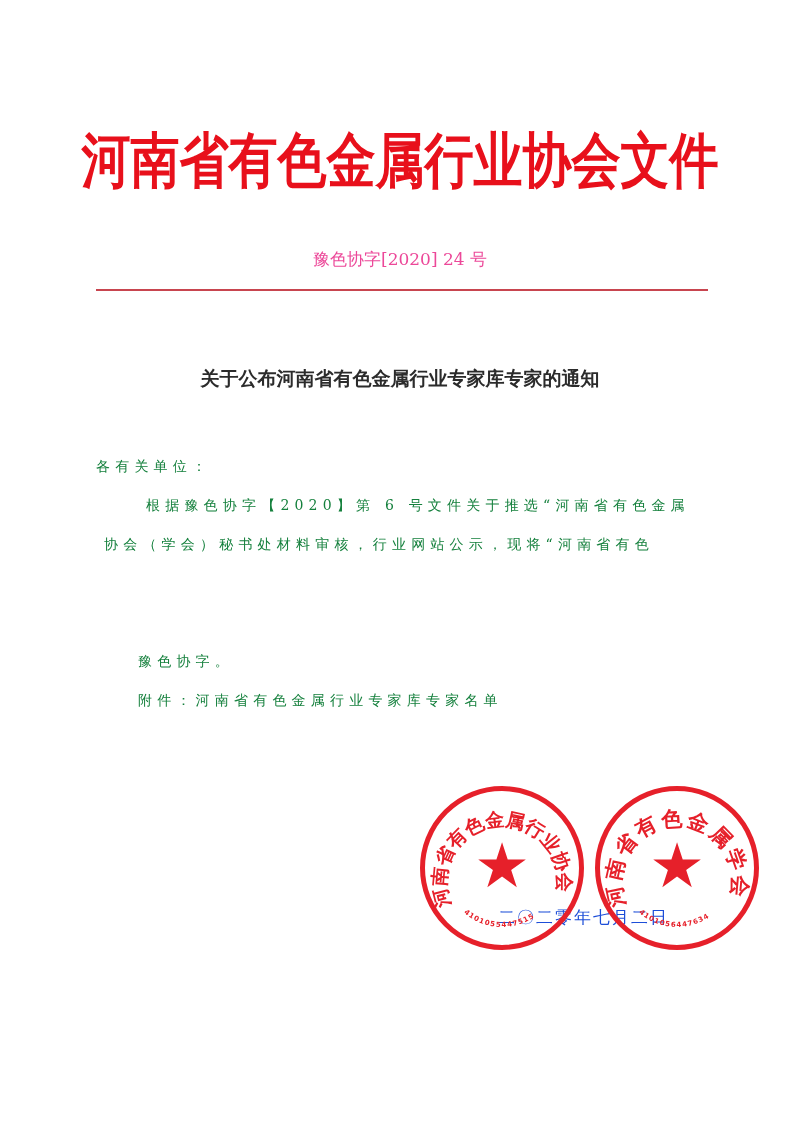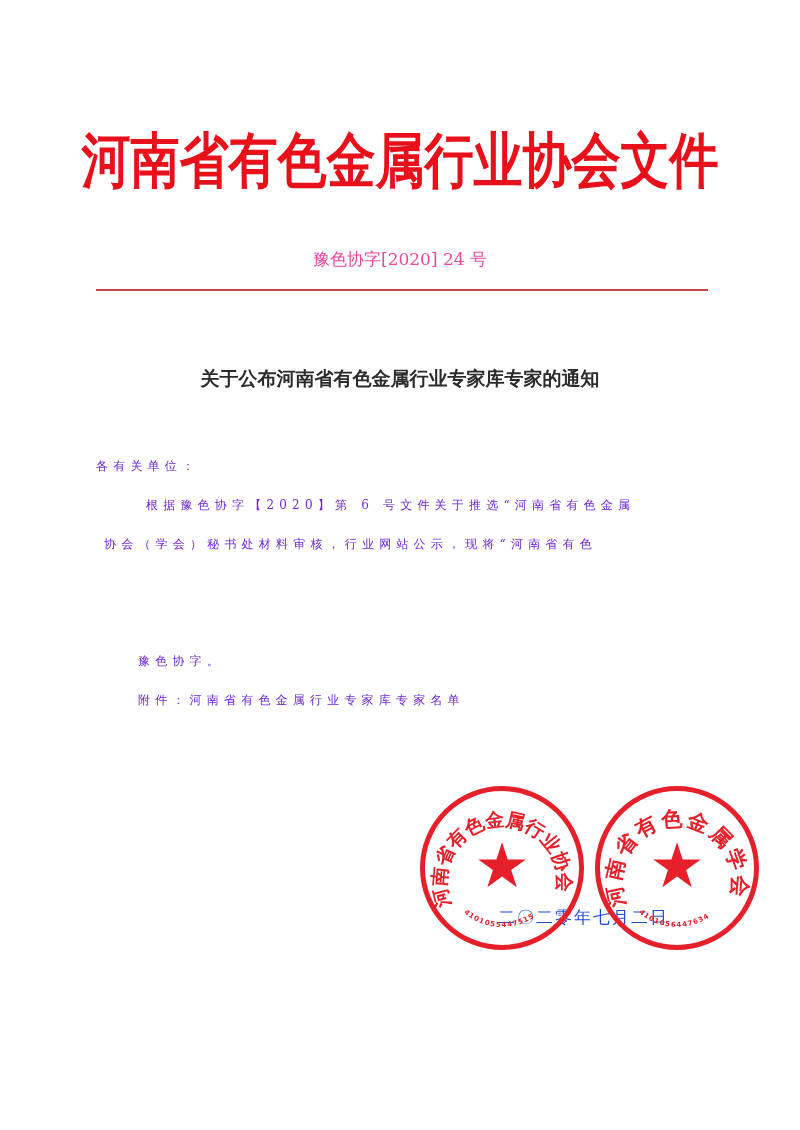--- a/index.html
+++ b/index.html
@@ -1,21 +1,21 @@
 <!DOCTYPE html>
 <html><head>
   <meta charset="utf-8">
   <style>
     html, body { margin: 0; padding: 0; background: #ffffff; }
     body { width: 800px; height: 1130px; position: relative; overflow: hidden; font-family: "DejaVu Serif", "Liberation Serif", serif; color: #2a2a2a; }
     .doc-header-title { position: absolute; left: 0; width: 800px; top: 118px; text-align: center; color: #e8101b; font-family: "DejaVu Serif", "Liberation Serif", serif; font-size: 49px; font-weight: bold; letter-spacing: 0px; line-height: 70px; transform: scaleY(1.22); transform-origin: center top; }
     .doc-number { position: absolute; left: 0; width: 800px; top: 248px; text-align: center; font-size: 17px; color: #ec4899; }
     .red-rule { position: absolute; left: 96px; width: 612px; top: 289px; height: 2px; background: #c8454f; }
     .notice-title { position: absolute; left: 0; width: 800px; top: 366px; text-align: center; font-family: "DejaVu Sans", "Liberation Sans", sans-serif; font-weight: bold; font-size: 19px; color: #2b2b2b; }
-    .body-text { position: absolute; left: 96px; width: 612px; font-size: 12px; color: #6d28d9; letter-spacing: 5.2px; line-height: 39px; white-space: nowrap; }
+    .body-text { position: absolute; left: 96px; width: 612px; font-size: 14px; color: #15803d; letter-spacing: 5.2px; line-height: 39px; white-space: nowrap; }
     .salutation { top: 447px; }
     .para { top: 486px; margin-left: 8px; }
     .para .line { display: block; }
     .para .indent { padding-left: 42px; }
     .closing { top: 642px; padding-left: 42px; }
     .attachment { top: 681px; padding-left: 42px; }
     .seal { position: absolute; width: 164px; height: 164px; border: 5px solid #e6202a; border-radius: 50%; box-sizing: border-box; }
     .seal-1 { left: 420px; top: 786px; }
     .seal-2 { left: 595px; top: 786px; }
     .seal-star { position: absolute; left: 50%; top: 50%; transform: translate(-50%, -54%); color: #e6202a; font-size: 62px; line-height: 1; font-family: "DejaVu Sans", sans-serif; }

